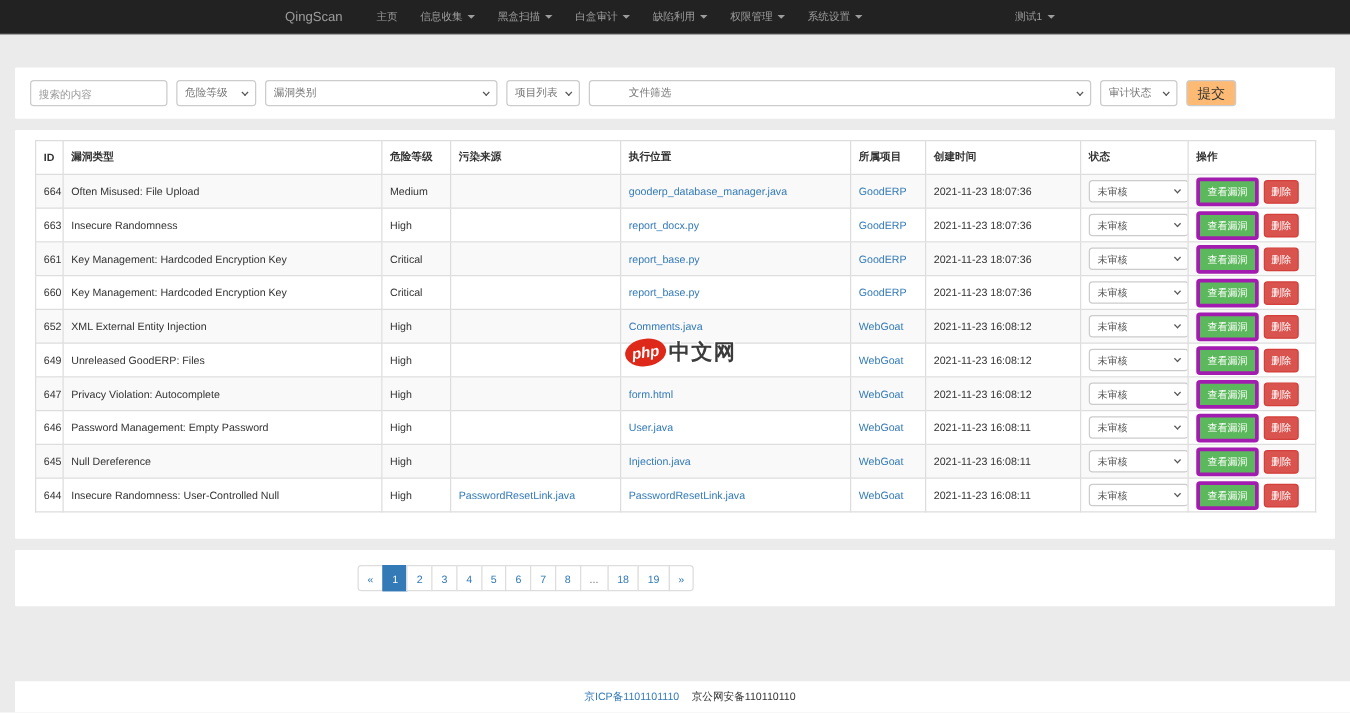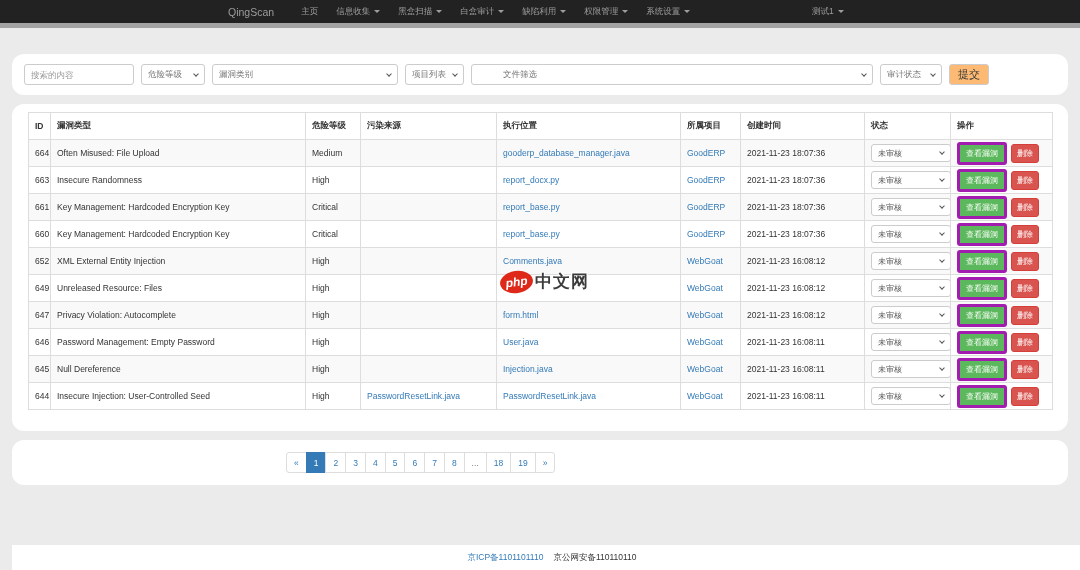--- a/index.html
+++ b/index.html
@@ -5,30 +5,30 @@
   * { box-sizing: border-box; margin: 0; padding: 0; }
   html,body { width:1080px; height:570px; }
   body {
     background:#ebebeb;
     font-family:"Liberation Sans","DejaVu Sans",sans-serif;
     position:relative; overflow:hidden;
     color:#333;
   }
   
   .navbar {
-    height:28px; background:#222; border-bottom:5px solid #a3a3a3;
+    height:28px; background:#222; border-bottom:1px solid #a3a3a3;
     position:relative; display:flex; align-items:center;
   }
   .nav-inner { margin-left:228px; display:flex; align-items:center; height:100%; }
   .brand { color:#9d9d9d; font-size:10.5px; padding:0 10px 0 0; margin-right:8px; text-decoration:none; }
   .nav-item { color:#9d9d9d; font-size:8.5px; padding:0 9px; text-decoration:none; display:flex; align-items:center; height:100%; }
   .caret { display:inline-block; width:0; height:0; border-left:3px solid transparent; border-right:3px solid transparent; border-top:3px solid #9d9d9d; margin-left:4px; }
   .user-menu { position:absolute; left:812px; top:0; height:100%; display:flex; align-items:center; color:#9d9d9d; font-size:8.5px; cursor:pointer; }
   
-  .panel { background:#fff; border-radius:12px; margin:0 12px; }
+  .panel { background:#fff; border-radius:1px; margin:0 12px; }
   .filter-panel { margin-top:26px; padding:10px 12px; display:flex; align-items:center; }
   .filter-panel > * { margin-right:7px; }
   .txt-input {
     width:110px; height:21px; border:1px solid #ccc; border-radius:3px;
     padding:0 6px; font-size:8.5px; color:#555; outline:none;
     font-family:inherit;
   }
   .txt-input::placeholder { color:#999; }
   .fake-select {
     height:21px; border:1px solid #ccc; border-radius:3px; background:#fff;
@@ -247,21 +247,21 @@
           <td>
             <div class="status-select">
               <span>未审核</span>
               <span class="chev"></span>
             </div>
           </td>
           <td><button class="btn-view">查看漏洞</button><button class="btn-del">删除</button></td>
         </tr>
         <tr>
           <td>649</td>
-          <td>Unreleased Resource: Files</td>
+          <td>Unreleased GoodERP: Files</td>
           <td>High</td>
           <td></td>
           <td></td>
           <td><a>WebGoat</a></td>
           <td>2021-11-23 16:08:12</td>
           <td>
             <div class="status-select">
               <span>未审核</span>
               <span class="chev"></span>
             </div>
@@ -311,21 +311,21 @@
           <td>
             <div class="status-select">
               <span>未审核</span>
               <span class="chev"></span>
             </div>
           </td>
           <td><button class="btn-view">查看漏洞</button><button class="btn-del">删除</button></td>
         </tr>
         <tr>
           <td>644</td>
-          <td>Insecure Injection: User-Controlled Seed</td>
+          <td>Insecure Randomness: User-Controlled Null</td>
           <td>High</td>
           <td><a>PasswordResetLink.java</a></td>
           <td><a>PasswordResetLink.java</a></td>
           <td><a>WebGoat</a></td>
           <td>2021-11-23 16:08:11</td>
           <td>
             <div class="status-select">
               <span>未审核</span>
               <span class="chev"></span>
             </div>

